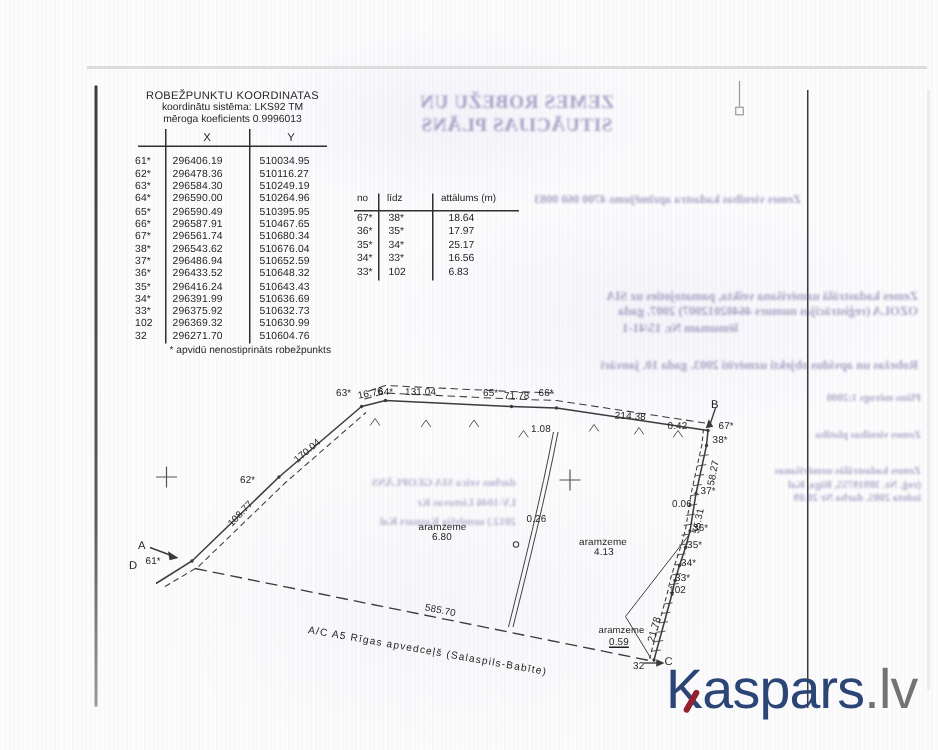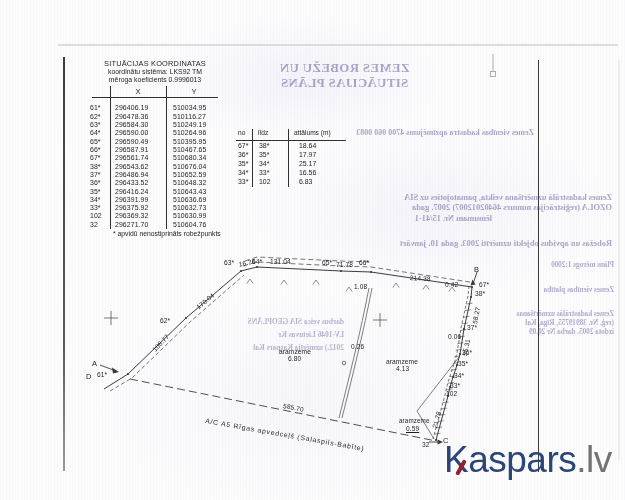--- a/index.html
+++ b/index.html
@@ -105,21 +105,21 @@
   </div>
 <div class="bleed bl-right">
     <div class="r0">Plāns mērogs 1:2000</div>
     <div class="r1">Zemes vienības platība</div>
     <div class="r2">Zemes kadastrālās uzmērīšanas</div>
     <div class="r3">(reģ. Nr. 38919755, Rīga, Kal</div>
     <div class="r4">izdota 2005. darba Nr 20.09</div>
   </div>
 
 <div class="abs ctable">
-  <div class="ct-title">SITUĀCIJAS KOORDINATAS</div>
+  <div class="ct-title">ROBEŽPUNKTU KOORDINATAS</div>
   <div class="ct-sub">koordinātu sistēma: LKS92  TM</div>
   <div class="ct-sub">mēroga koeficients 0.9996013</div>
   <div class="ct-head">
     <span></span>
     <span>X</span>
     <span>Y</span>
   </div>
   <div class="ct-rows">
       <div class="ct-row">
         <span class="c0">61*</span>

